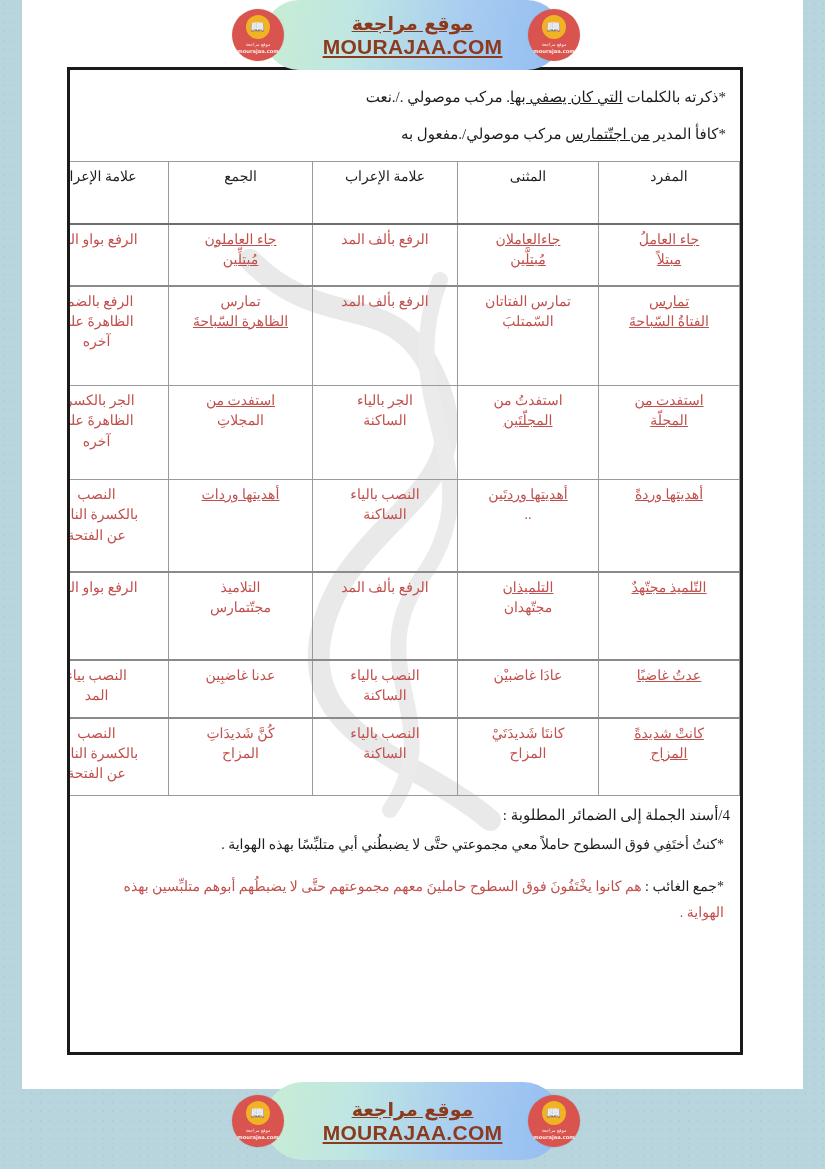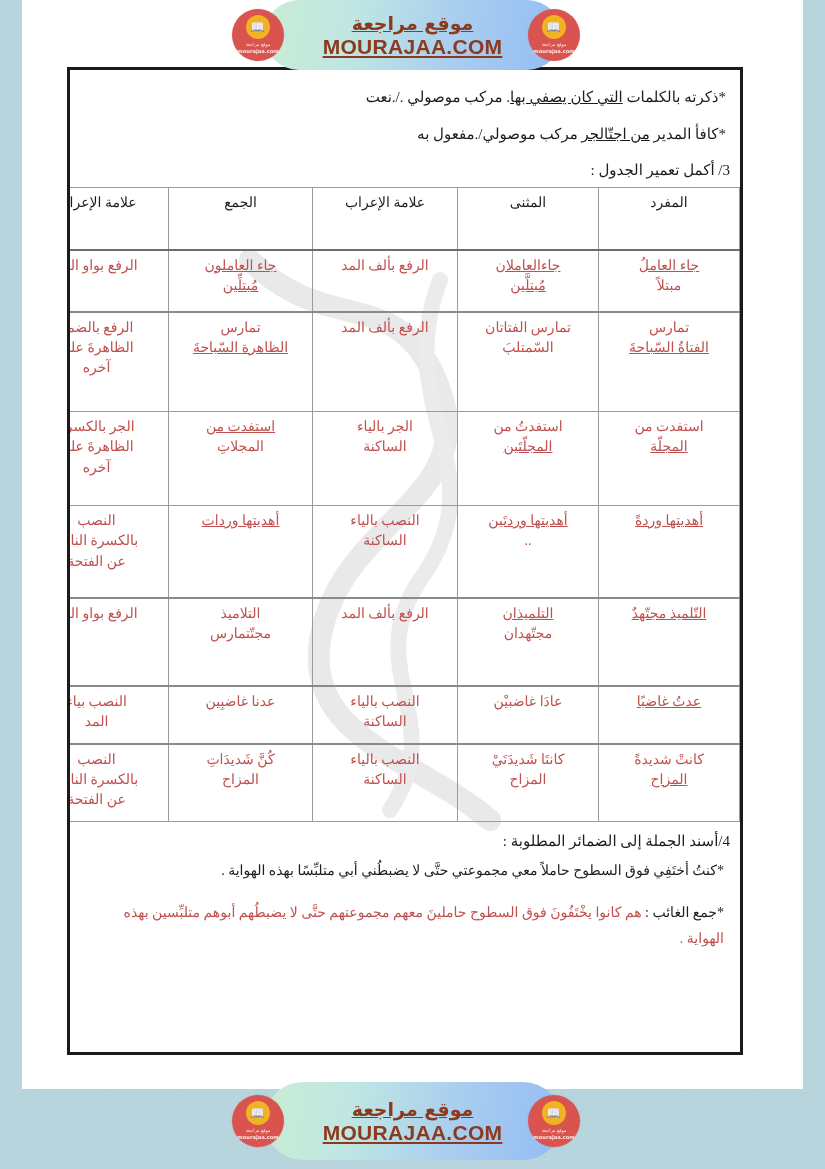--- a/index.html
+++ b/index.html
@@ -185,21 +185,21 @@
     color: #c0504d;
     font-weight: normal;
   }
   table.grid thead th {
     color: #1d1d1d;
     border-bottom: 2px solid #6e6e6e;
     height: 52px;
     font-weight: normal;
   }
   table.grid tr.rowsep td { border-top: 2px solid #8a8a8a; }
-  td.dark { color: #1d1d1d; }
+  td.dark { color: #1d1d1d; text-decoration: underline; }
   .u { text-decoration: underline; }
 
   .col-a { width: 132px; }
   .col-b { width: 132px; }
   .col-c { width: 136px; }
   .col-d { width: 135px; }
   .col-e { width: 135px; }
 
   
   .cl { display: block; }
@@ -249,23 +249,22 @@
     <path d="M250 60 C200 190, 310 250, 230 360 C170 450, 260 500, 200 590" fill="none" stroke="#8a8a8a" stroke-width="16" stroke-linecap="round"></path>
   </svg>
 
   <div class="frame-inner">
 
     <div class="top-block">
       <div class="qline">
         <span class="blk">*ذكرته بالكلمات </span><span class="u blk">التي كان يصفي بها</span><span class="blk">. مركب موصولي ./.نعت</span>
       </div>
       <div class="qline">
-        <span class="blk">*كافأ المدير </span><span class="u blk">من اجتّالجر</span><span class="blk"> مركب موصولي/.مفعول به</span>
+        <span class="blk">*كافأ المدير </span><span class="u blk">من اجتّتمارس</span><span class="blk"> مركب موصولي/.مفعول به</span>
       </div>
-      <div class="heading">3/ أكمل تعمير الجدول :</div>
     </div>
 
     <table class="grid">
       <thead>
         <tr>
           <th class="col-a">المفرد</th>
           <th class="col-b">المثنى</th>
           <th class="col-c">علامة الإعراب</th>
           <th class="col-d">الجمع</th>
           <th class="col-e">علامة الإعراب</th>

